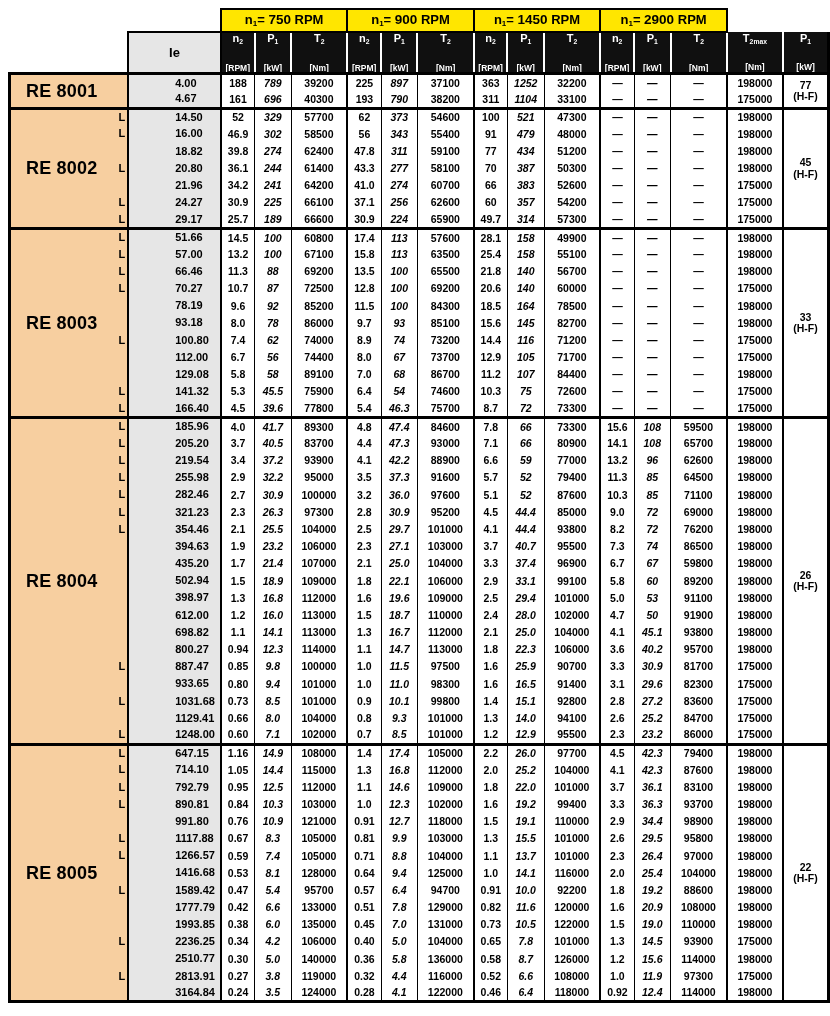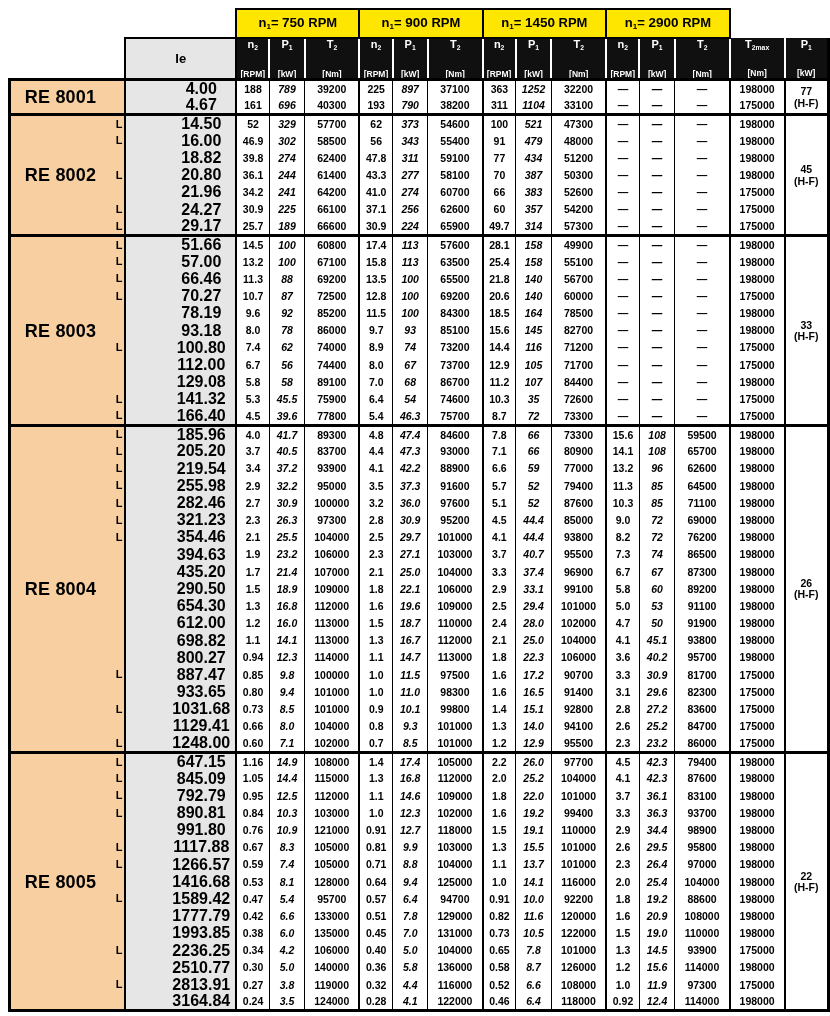--- a/index.html
+++ b/index.html
@@ -4,37 +4,37 @@
 <style>
   html,body{margin:0;padding:0;background:#fff;}
   body{width:830px;height:1016px;overflow:hidden;color:#000;
        font-family:"Liberation Sans","DejaVu Sans",sans-serif;}
   .wrap{padding:8px 0 0 8px;}
   table{border-collapse:collapse;table-layout:fixed;}
   td,th{padding:0;box-sizing:border-box;overflow:hidden;white-space:nowrap;line-height:1;}
   sub{font-size:0.62em;vertical-align:-0.28em;letter-spacing:0;}
   
   .h-blank{border:none;background:#fff;}
-  .h-yellow{background:#FFE600;border:2px solid #000;height:29px;
+  .h-yellow{background:#FFE600;border:2px solid #000;height:23px;
             font-size:13px;font-weight:700;vertical-align:middle;}
   .h-yellow b{font-weight:700;font-size:13.5px;}
   .h-ie{background:#E6E6E6;border:2px solid #000;font-size:13px;font-weight:700;
         text-align:center;vertical-align:middle;height:30px;}
   .h-black{background:#101010;color:#fff;border-left:2px solid #fff;text-align:center;
            vertical-align:middle;height:30px;}
   .h-black .sym{font-size:11px;font-weight:700;}
   .h-black .unit{font-size:8.5px;font-weight:700;margin-top:18px;}
   .h-pr{border-right:3px solid #000;}
   
   tbody td{height:17.2px;font-size:10.5px;font-weight:700;text-align:center;vertical-align:middle;}
   .c-model{background:#F7CFA0;border-left:3px solid #000;font-size:18px;font-weight:700;
            text-align:center;vertical-align:middle;letter-spacing:0.2px;}
   .c-l{background:#F7CFA0;font-size:11px;text-align:right;padding-right:2px;}
   .c-ie{background:#E6E6E6;border-left:2px solid #000;border-right:2px solid #000;
-        font-size:16px;text-align:center;padding-right:5px;padding-left:46px;}
+        font-size:11px;text-align:left;padding-right:5px;padding-left:46px;}
   .c-a{border-right:1px solid #000;}
   .c-b{border-right:1px solid #000;font-style:italic;}
   .c-c{border-right:2px solid #000;}
   .c-t2max{border-left:2px solid #000;border-right:2px solid #000;margin-top:28px;}
   .c-pr{border-right:3px solid #000;font-size:10.5px;text-align:center;vertical-align:middle;}
   .c-pr div{margin:1px 0;}
   tr.gstart td{border-top:3px solid #000;}
   .bend{border-bottom:3px solid #000 !important;}
 </style>
 </head>
@@ -456,21 +456,21 @@
         <tr>
           <td class="c-l">L</td>
           <td class="c-ie">141.32</td>
           <td class="c-a">5.3</td>
           <td class="c-b">45.5</td>
           <td class="c-c">75900</td>
           <td class="c-a">6.4</td>
           <td class="c-b">54</td>
           <td class="c-c">74600</td>
           <td class="c-a">10.3</td>
-          <td class="c-b">35</td>
+          <td class="c-b">75</td>
           <td class="c-c">72600</td>
           <td class="c-a">—</td>
           <td class="c-b">—</td>
           <td class="c-c">—</td>
           <td class="c-t2max">175000</td>
         </tr>
         <tr>
           <td class="c-l">L</td>
           <td class="c-ie">166.40</td>
           <td class="c-a">4.5</td>
@@ -635,43 +635,43 @@
           <td class="c-b">21.4</td>
           <td class="c-c">107000</td>
           <td class="c-a">2.1</td>
           <td class="c-b">25.0</td>
           <td class="c-c">104000</td>
           <td class="c-a">3.3</td>
           <td class="c-b">37.4</td>
           <td class="c-c">96900</td>
           <td class="c-a">6.7</td>
           <td class="c-b">67</td>
-          <td class="c-c">87300</td>
-          <td class="c-t2max">198000</td>
-        </tr>
-        <tr>
-          <td class="c-l"></td>
-          <td class="c-ie">290.50</td>
+          <td class="c-c">59800</td>
+          <td class="c-t2max">198000</td>
+        </tr>
+        <tr>
+          <td class="c-l"></td>
+          <td class="c-ie">502.94</td>
           <td class="c-a">1.5</td>
           <td class="c-b">18.9</td>
           <td class="c-c">109000</td>
           <td class="c-a">1.8</td>
           <td class="c-b">22.1</td>
           <td class="c-c">106000</td>
           <td class="c-a">2.9</td>
           <td class="c-b">33.1</td>
           <td class="c-c">99100</td>
           <td class="c-a">5.8</td>
           <td class="c-b">60</td>
           <td class="c-c">89200</td>
           <td class="c-t2max">198000</td>
         </tr>
         <tr>
           <td class="c-l"></td>
-          <td class="c-ie">654.30</td>
+          <td class="c-ie">398.97</td>
           <td class="c-a">1.3</td>
           <td class="c-b">16.8</td>
           <td class="c-c">112000</td>
           <td class="c-a">1.6</td>
           <td class="c-b">19.6</td>
           <td class="c-c">109000</td>
           <td class="c-a">2.5</td>
           <td class="c-b">29.4</td>
           <td class="c-c">101000</td>
           <td class="c-a">5.0</td>
@@ -733,21 +733,21 @@
         <tr>
           <td class="c-l">L</td>
           <td class="c-ie">887.47</td>
           <td class="c-a">0.85</td>
           <td class="c-b">9.8</td>
           <td class="c-c">100000</td>
           <td class="c-a">1.0</td>
           <td class="c-b">11.5</td>
           <td class="c-c">97500</td>
           <td class="c-a">1.6</td>
-          <td class="c-b">17.2</td>
+          <td class="c-b">25.9</td>
           <td class="c-c">90700</td>
           <td class="c-a">3.3</td>
           <td class="c-b">30.9</td>
           <td class="c-c">81700</td>
           <td class="c-t2max">175000</td>
         </tr>
         <tr>
           <td class="c-l"></td>
           <td class="c-ie">933.65</td>
           <td class="c-a">0.80</td>
@@ -832,21 +832,21 @@
           <td class="c-b">42.3</td>
           <td class="c-c">79400</td>
           <td class="c-t2max">198000</td>
           <td class="c-pr bend" rowspan="15">
             <div>22</div>
             <div>(H-F)</div>
           </td>
         </tr>
         <tr>
           <td class="c-l">L</td>
-          <td class="c-ie">845.09</td>
+          <td class="c-ie">714.10</td>
           <td class="c-a">1.05</td>
           <td class="c-b">14.4</td>
           <td class="c-c">115000</td>
           <td class="c-a">1.3</td>
           <td class="c-b">16.8</td>
           <td class="c-c">112000</td>
           <td class="c-a">2.0</td>
           <td class="c-b">25.2</td>
           <td class="c-c">104000</td>
           <td class="c-a">4.1</td>

